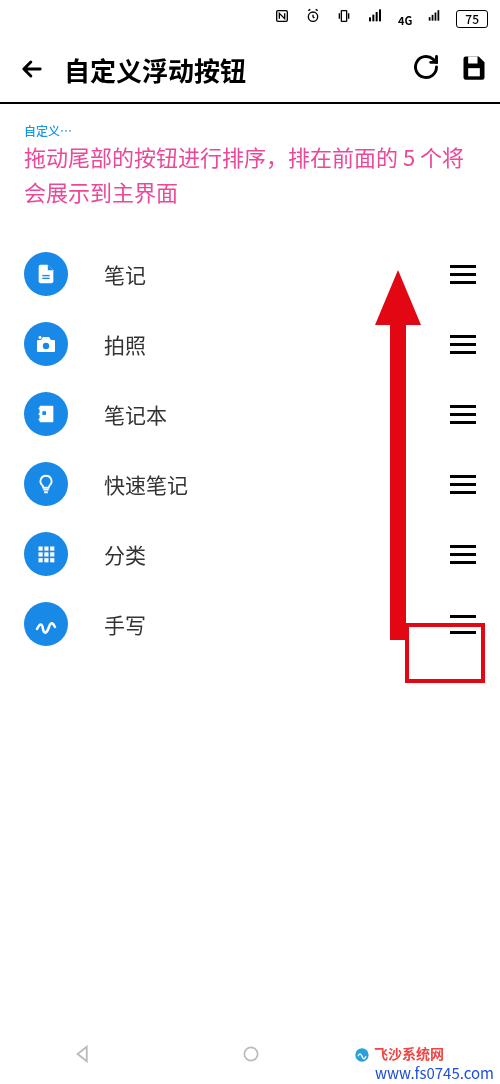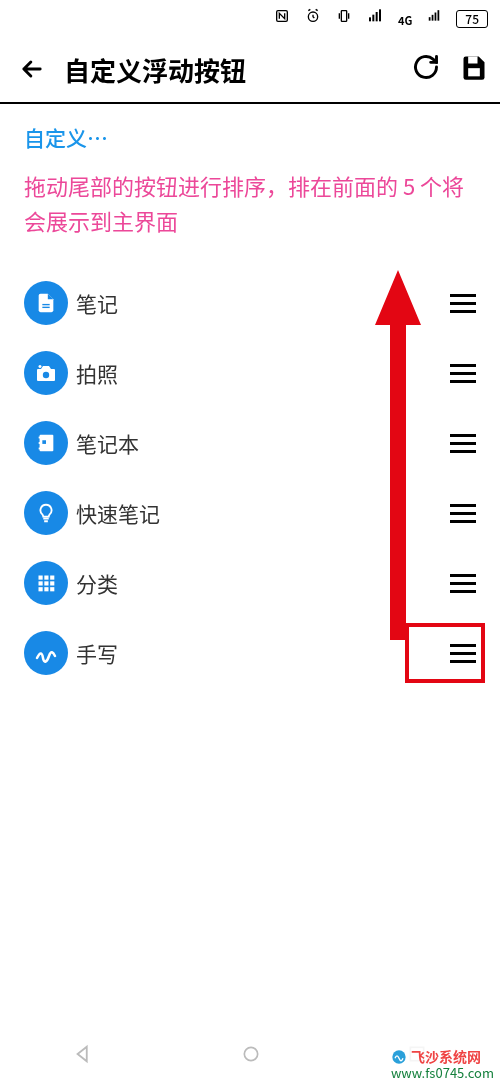--- a/index.html
+++ b/index.html
@@ -41,35 +41,34 @@
   .toolbar-back { width: 40px; display: flex; justify-content: center; }
   .toolbar-title {
     font-size: 26px;
     font-weight: 700;
     flex: 1;
   }
   .toolbar-actions { display: flex; gap: 20px; align-items: center; }
   .content { padding: 18px 24px 0 24px; }
   .crumb {
     color: #1a95ea;
-    font-size: 21px;
+    font-size: 12px;
     font-weight: 500;
-    margin-bottom: 16px;
   }
   .hint {
     color: #ec4899;
     font-size: 22px;
     line-height: 1.6;
     margin-bottom: 30px;
   }
   .list-item {
     display: flex;
     align-items: center;
     height: 70px;
-    gap: 8px;
+    gap: 36px;
   }
   .item-icon-circle {
     width: 44px;
     height: 44px;
     border-radius: 50%;
     background: #1889e6;
     display: flex;
     align-items: center;
     justify-content: center;
     flex-shrink: 0;
@@ -116,21 +115,21 @@
     bottom: 0;
     background: rgba(255,255,255,0.85);
     padding: 2px 6px;
     text-align: right;
     font-size: 14px;
     line-height: 1.3;
   }
   .watermark .w-top {
     display: flex; align-items: flex-end; gap: 4px; font-weight: 700; color: #ef4444;
   }
-  .watermark .w-sub { color: #15803d; font-size: 13px; }
+  .watermark .w-sub { color: #1d4ed8; font-size: 15px; margin-left: 21px; }
 </style>
 </head>
 <body>
 
 <div class="status-bar">
   <div class="status-icons">
     <span>
       <svg width="16" height="16" viewBox="0 0 24 24" fill="none" stroke="#000" stroke-width="2">
           <rect x="4" y="4" width="16" height="16" rx="2"></rect>
           <path d="M8 16V8l8 8V8"></path>

